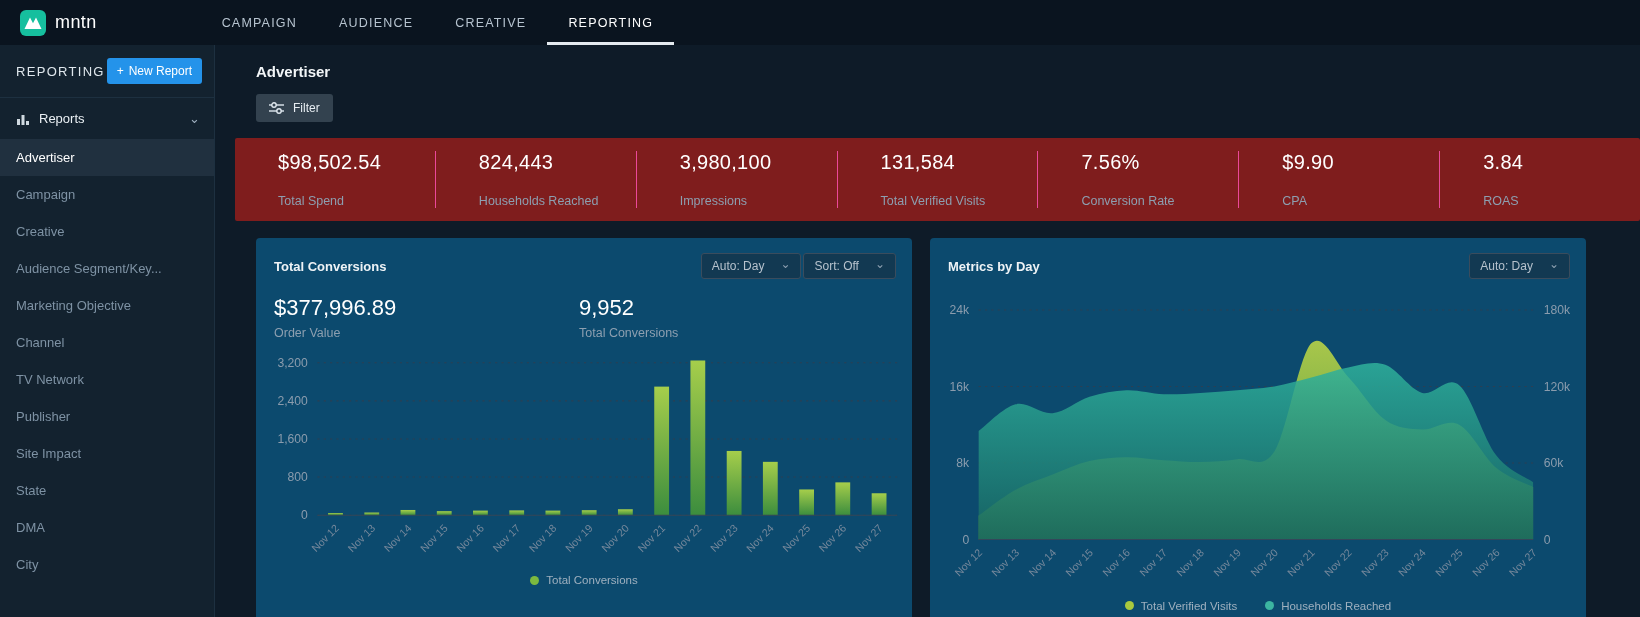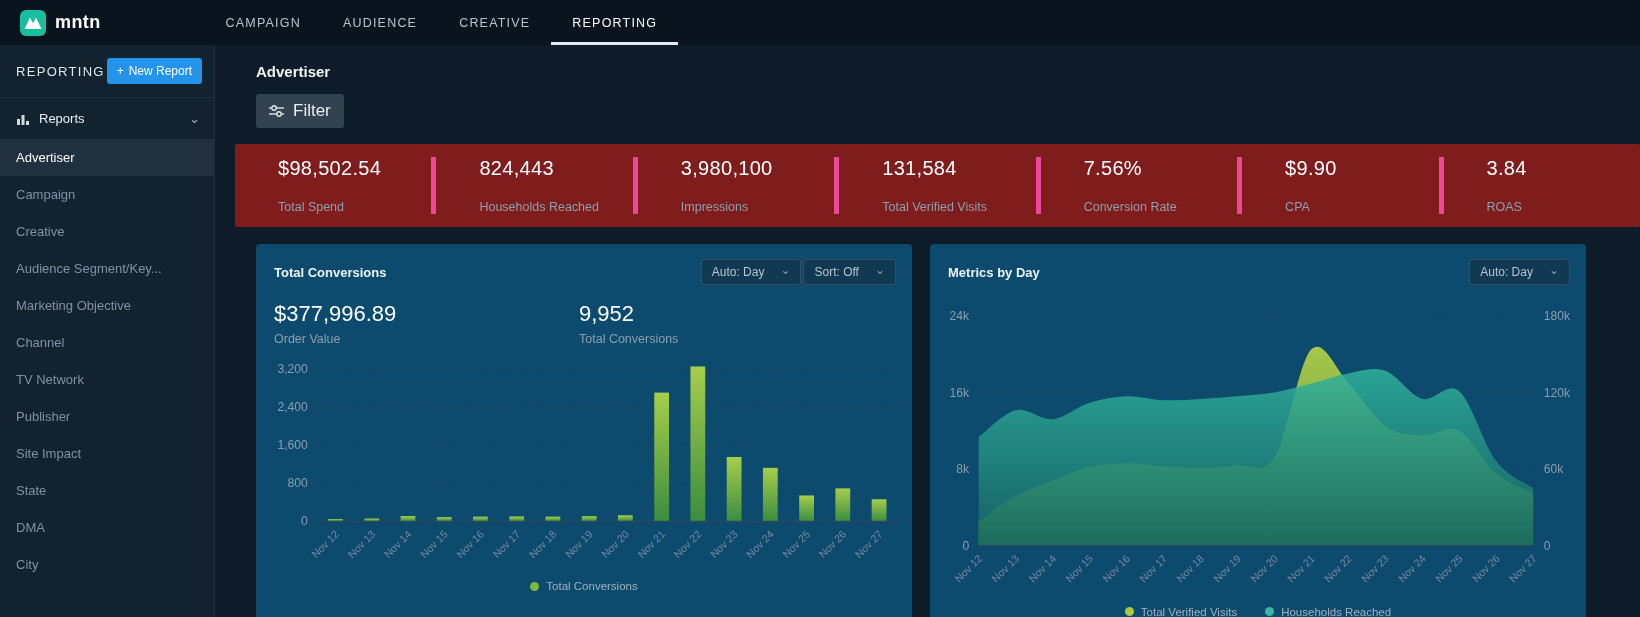--- a/index.html
+++ b/index.html
@@ -1,21 +1,21 @@
 <!DOCTYPE html>
 <html><head>
 <meta charset="utf-8">
 <style>
   *{margin:0;padding:0;box-sizing:border-box}
   html,body{width:1640px;height:617px;overflow:hidden;background:#0e1b28;
     font-family:"Liberation Sans",sans-serif;color:#e8eef3}
   
   .topbar{height:45px;background:#0a141f;display:flex;align-items:stretch;padding-left:20px}
   .logo{display:flex;align-items:center;gap:9px;cursor:pointer}
-  .logo-text{color:#fff;font-weight:bold;font-size:18px;letter-spacing:.4px}
+  .logo-text{color:#fff;font-weight:normal;font-size:18px;letter-spacing:.4px}
   .nav{display:flex;margin-left:104px}
   .nav-tab{display:flex;align-items:center;padding:0 21px;font-size:12.5px;letter-spacing:1.2px;
     color:#b7c4d0;cursor:pointer;border-bottom:3px solid transparent;border-top:3px solid transparent}
   .nav-tab.active{color:#fff;border-bottom-color:#e4eaef}
   
   .shell{display:flex;height:572px}
   .sidebar{width:215px;min-width:215px;background:#13222f;border-right:1px solid #1d3040;
     display:flex;flex-direction:column}
   .sb-head{display:flex;align-items:center;justify-content:space-between;
     padding:13px 12px 13px 16px;border-bottom:1px solid #1d3040}
@@ -25,24 +25,24 @@
   .sb-section{display:flex;align-items:center;gap:9px;padding:13px 14px 13px 16px;
     color:#eaf0f4;font-size:13px;font-weight:normal;cursor:pointer}
   .sb-section .chev{margin-left:auto;color:#9fb0bf;font-size:13px;line-height:8px}
   .sb-item{height:37px;display:flex;align-items:center;padding-left:16px;font-size:13px;
     color:#7e92a4;cursor:pointer;white-space:nowrap;overflow:hidden}
   .sb-item.active{background:#20303f;color:#fff}
   
   .main{flex:1;padding:18px 54px 0 20px;overflow:hidden}
   .page-title{font-size:15px;font-weight:bold;color:#f2f6f8;margin-left:21px}
   .filter-btn{margin:14px 0 0 21px;display:inline-flex;align-items:center;gap:9px;
-    background:#33424f;color:#e7edf2;font-size:17px;padding:7px 13px;border-radius:3px;
+    background:#33424f;color:#e7edf2;font-size:12px;padding:7px 13px;border-radius:3px;
     border:none;cursor:pointer;font-family:inherit}
   .kpi-band{margin-top:16px;margin-right:-54px;background:#7f1d1d;display:flex;padding:13px 0;border-radius:2px}
-  .kpi{flex:1;padding-left:43px;border-left:5px solid #ec4899}
+  .kpi{flex:1;padding-left:43px;border-left:1px solid #ec4899}
   .kpi:first-child{border-left:none}
   .kpi-value{color:#fff;font-size:20px;letter-spacing:.3px}
   .kpi-label{color:#8d9fb0;font-size:12.5px;margin-top:20px}
   .charts{display:flex;gap:18px;margin:17px 0 0 21px}
   .card{flex:1;background:#0c4a6e;border-radius:4px;padding-bottom:14px;min-width:0}
   .card-head{display:flex;align-items:center;padding:15px 16px 8px 18px}
   .card-title{font-size:13px;font-weight:bold;color:#eef3f6}
   .card-controls{margin-left:auto;display:flex;gap:2px}
   .select{display:flex;align-items:center;gap:16px;border:1px solid #3a4c5d;border-radius:3px;
     padding:5px 10px;font-size:12px;color:#b6c2cd;background:#18283680;cursor:pointer}

